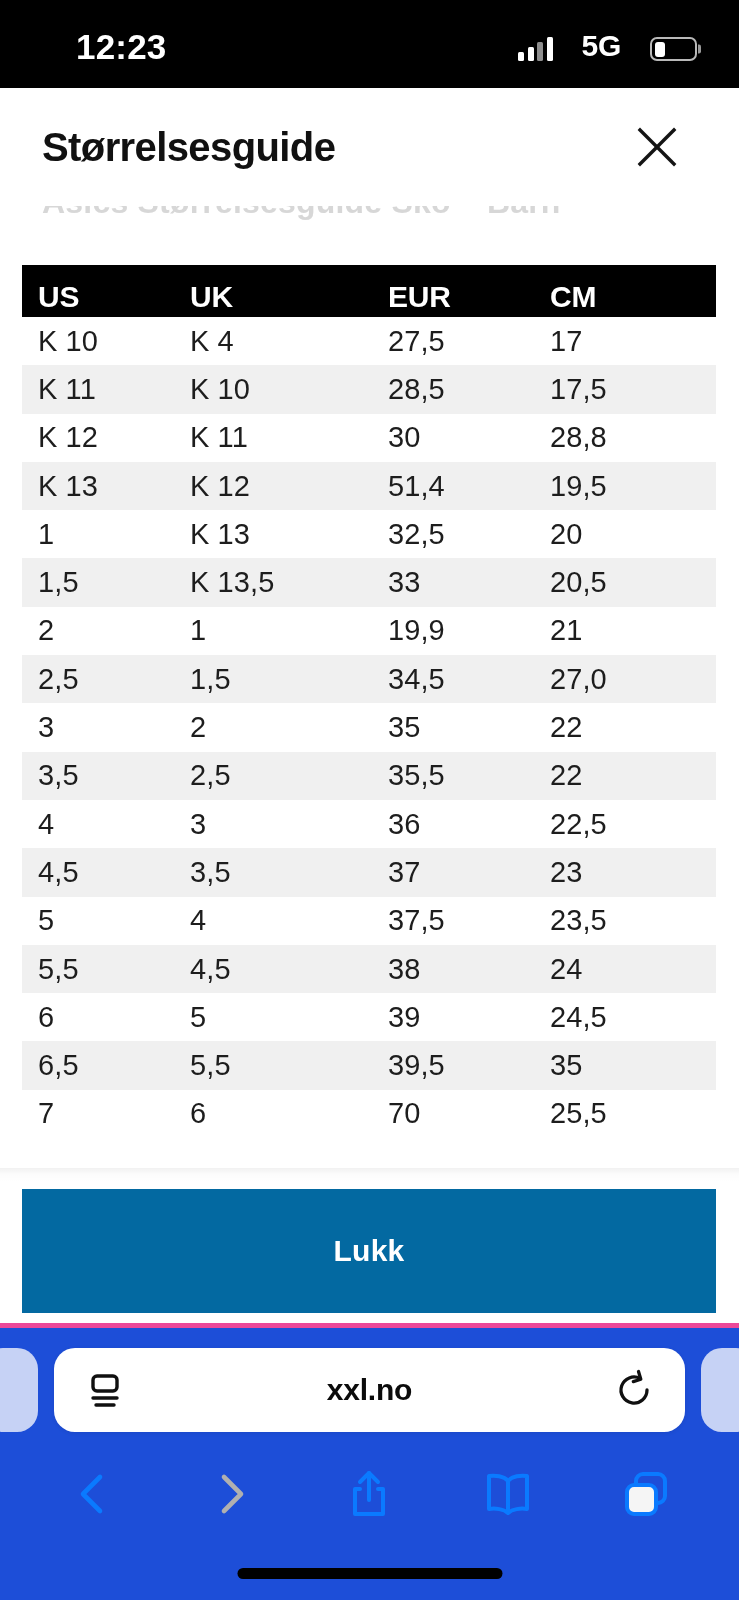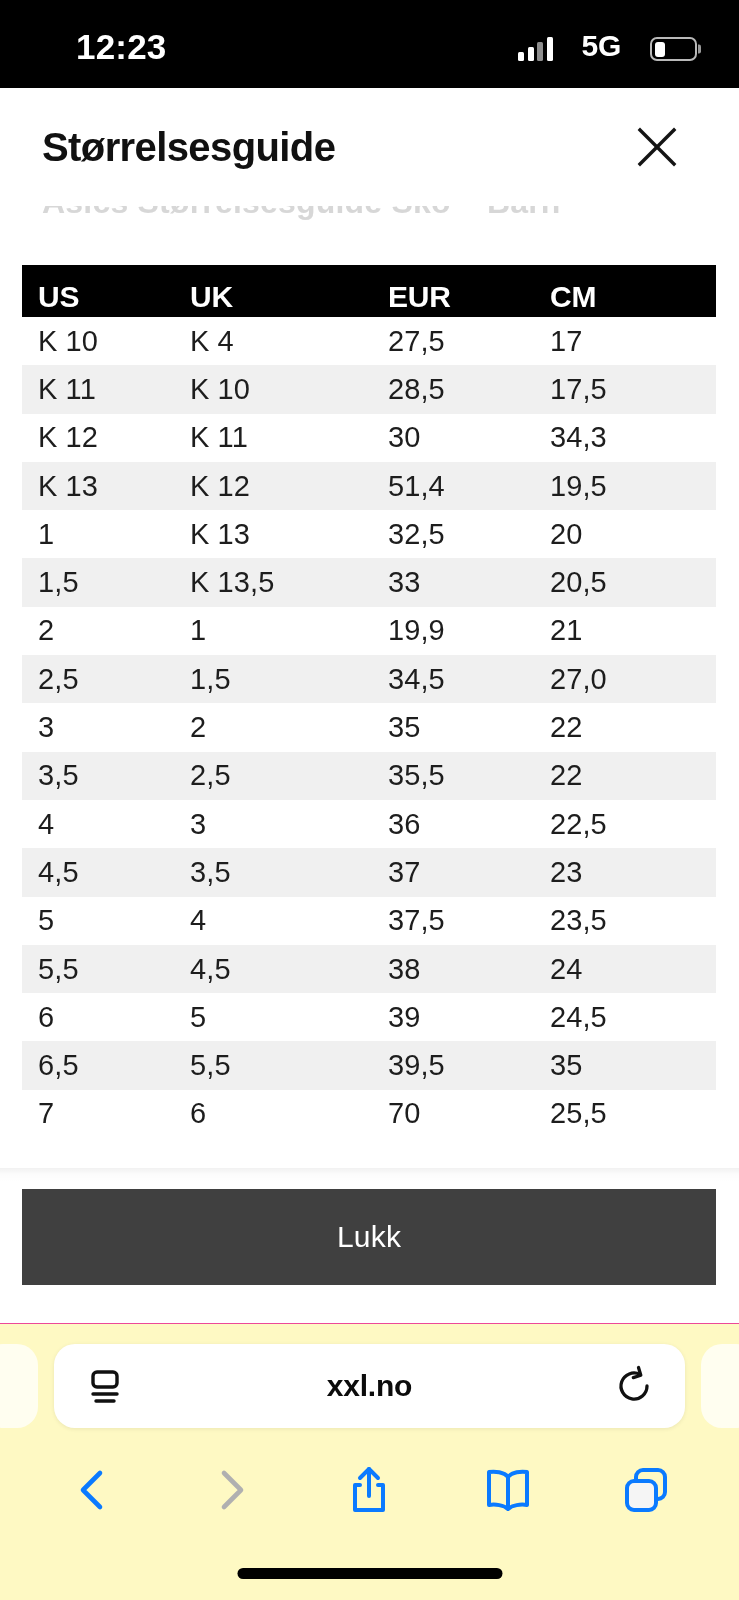--- a/index.html
+++ b/index.html
@@ -233,42 +233,42 @@
     width: 739px;
     height: 14px;
     background: linear-gradient(to bottom, rgba(0,0,0,0.055) 0%, rgba(0,0,0,0.012) 45%, rgba(0,0,0,0) 100%);
   }
 
   .close-cta {
     position: absolute;
     top: 21px;
     left: 22px;
     width: 694px;
-    height: 96px;
-    background: #404040;
+    height: 124px;
+    background: #0369a1;
     border: none;
     color: #ffffff;
     font-family: "Liberation Sans", sans-serif;
     font-size: 30px;
-    font-weight: normal;
+    font-weight: bold;
     letter-spacing: 0.2px;
     cursor: pointer;
     display: flex;
     align-items: center;
     justify-content: center;
   }
 
   
   .safari-chrome {
     position: absolute;
     top: 1323px; left: 0;
     width: 739px;
     height: 277px;
-    background: #fef9c3;
-    border-top: 1px solid #ec4899;
+    background: #1d4ed8;
+    border-top: 5px solid #ec4899;
   }
 
   .url-bar {
     position: absolute;
     top: 20px;
     left: 54px;
     width: 631px;
     height: 84px;
     background: #ffffff;
     border-radius: 21px;
@@ -408,21 +408,21 @@
         <tr class="even">
             <td>K 11</td>
             <td>K 10</td>
             <td>28,5</td>
             <td>17,5</td>
           </tr>
         <tr class="odd">
             <td>K 12</td>
             <td>K 11</td>
             <td>30</td>
-            <td>34,3</td>
+            <td>28,8</td>
           </tr>
         <tr class="even">
             <td>K 13</td>
             <td>K 12</td>
             <td>51,4</td>
             <td>19,5</td>
           </tr>
         <tr class="odd">
             <td>1</td>
             <td>K 13</td>

